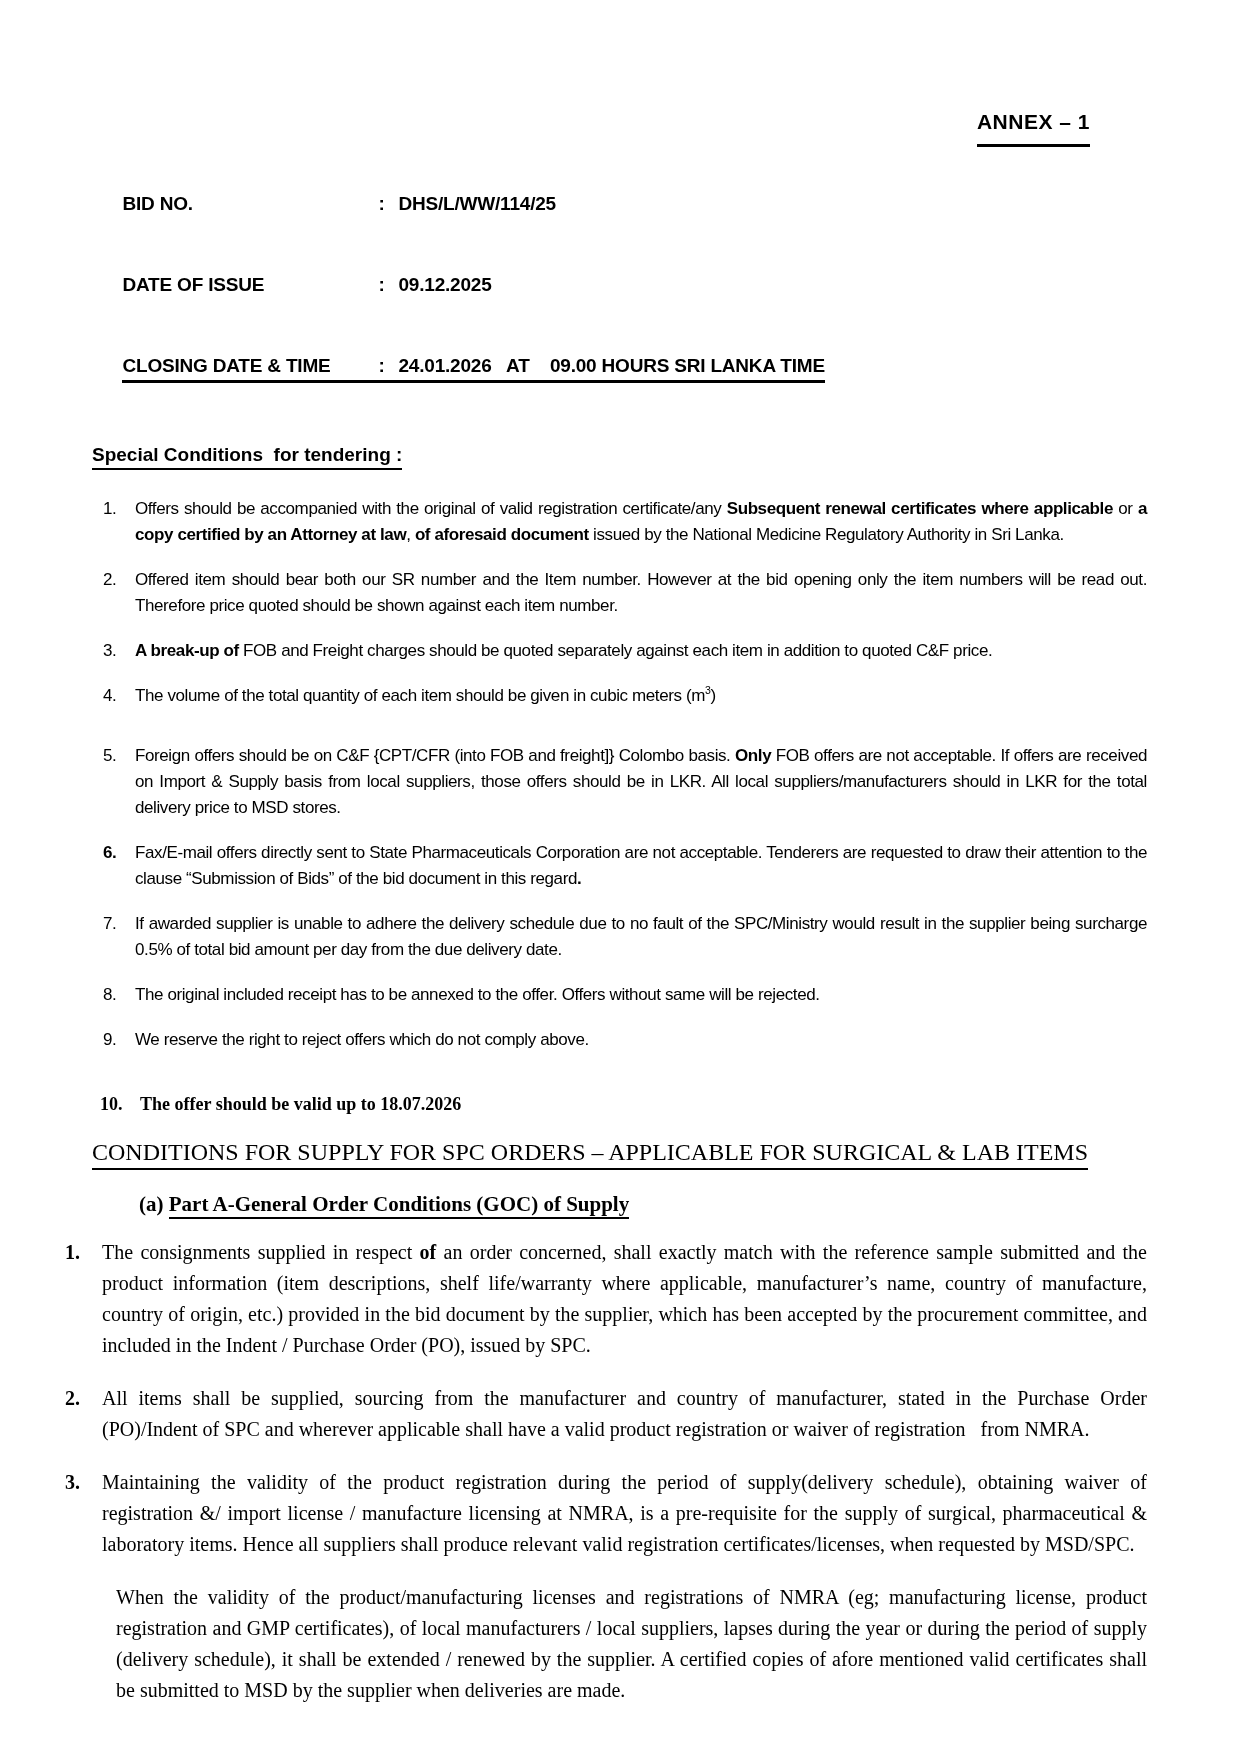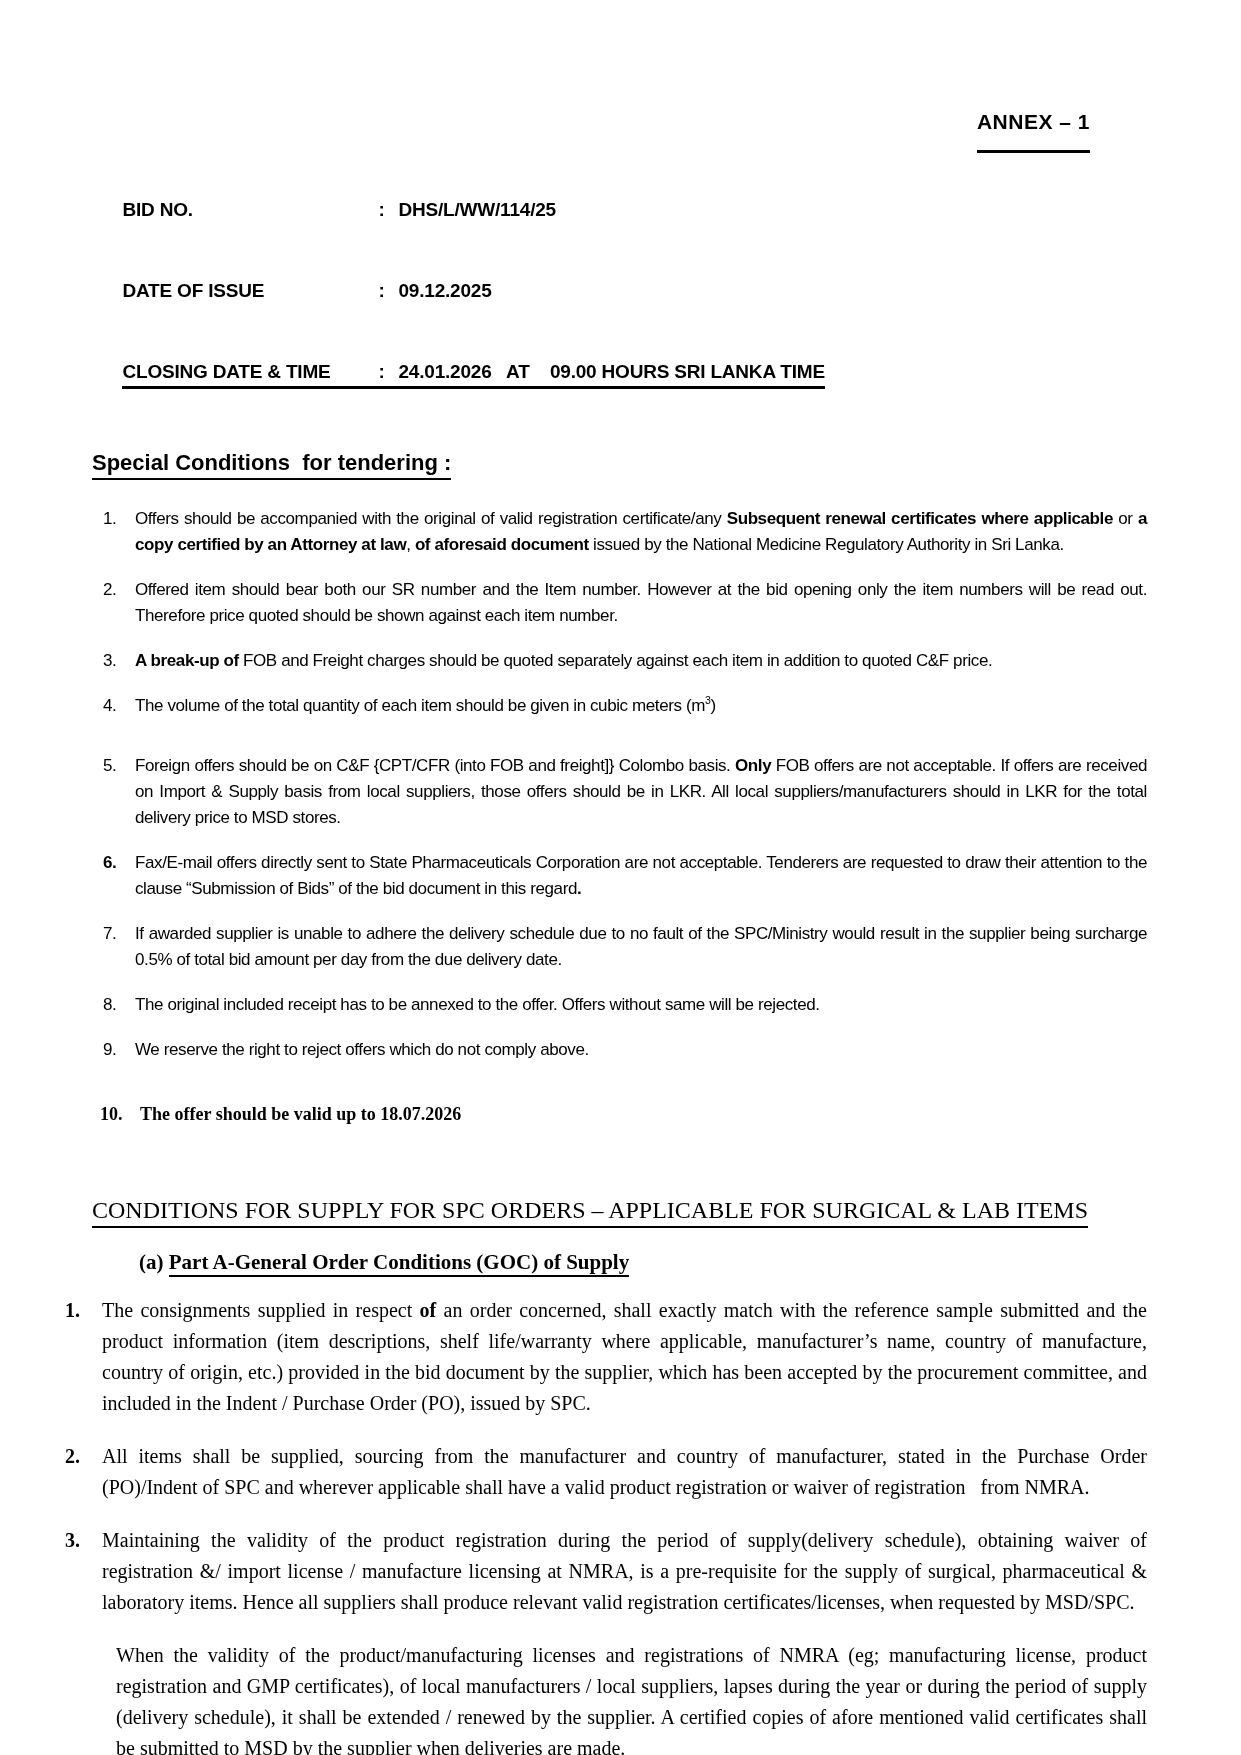--- a/index.html
+++ b/index.html
@@ -23,21 +23,21 @@
     text-align: right;
     padding-right: 57px;
     margin-bottom: 16px;
   }
   .annex {
     display: inline-block;
     font-weight: bold;
     font-size: 21px;
     letter-spacing: 0.5px;
     border-bottom: 3px solid #000;
-    padding-bottom: 16px;
+    padding-bottom: 10px;
     white-space: pre;
   }
   
   .hdr {
     margin-bottom: 34px;
   }
   .hdr-row {
     font-weight: bold;
     font-size: 19px;
     line-height: 27px;
@@ -55,21 +55,21 @@
   .hdr-underline {
     display: inline-block;
     border-bottom: 3px solid #000;
     padding-bottom: 1px;
   }
   
   .sc-heading-wrap { margin-bottom: 26px; }
   .sc-heading {
     display: inline-block;
     font-weight: bold;
-    font-size: 22px;
+    font-size: 19px;
     border-bottom: 2.5px solid #000;
     padding-bottom: 2px;
     white-space: pre;
   }
   .sc-item {
     display: flex;
     font-size: 17px;
     line-height: 26px;
     letter-spacing: -0.4px;
     margin-left: 11px;
@@ -99,21 +99,20 @@
   .sc-item.serif-bold .itext { text-align: left; }
   
   .cs-heading-wrap { margin-bottom: 22px; }
   .cs-heading {
     display: inline-block;
     font-family: "Liberation Serif", serif;
     font-size: 24px;
     border-bottom: 2px solid #000;
     padding-bottom: 2px;
     white-space: nowrap;
-    margin-top: 48px;
   }
   .part-a-wrap {
     margin-left: 47px;
     margin-bottom: 20px;
     font-family: "Liberation Serif", serif;
     font-weight: bold;
     font-size: 21px;
   }
   .part-a-underline {
     border-bottom: 2.5px solid #000;

